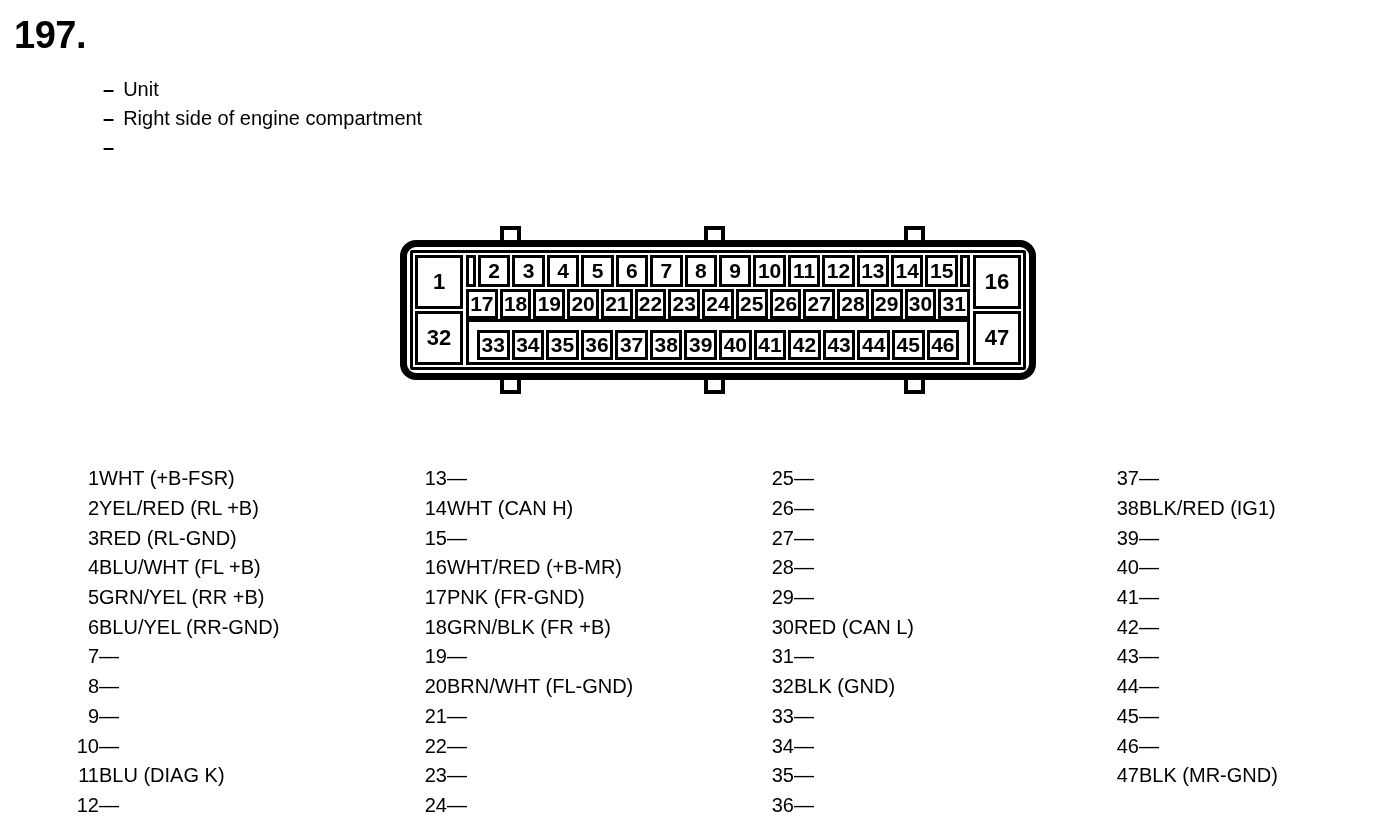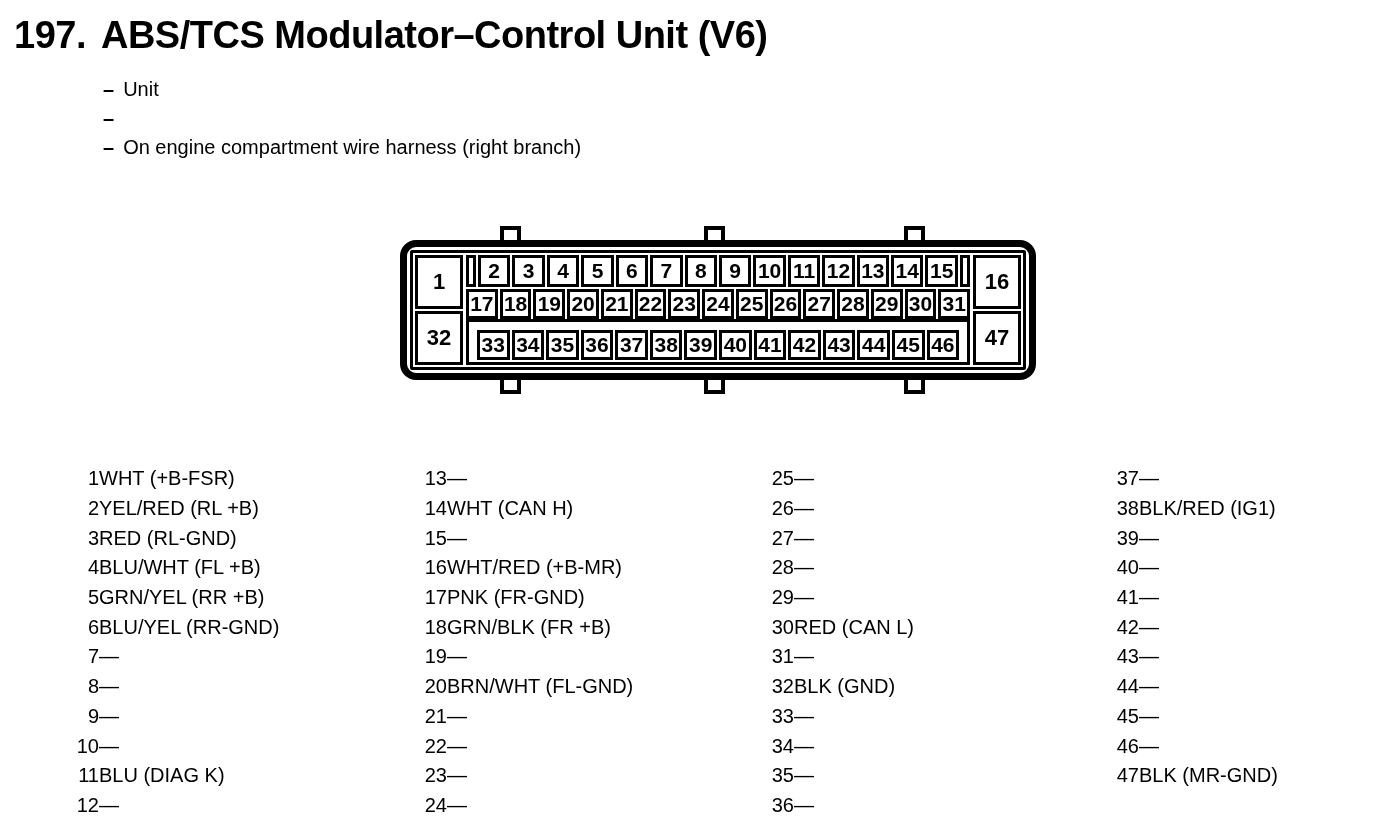--- a/index.html
+++ b/index.html
@@ -87,35 +87,34 @@
     font-size: 20px; white-space: nowrap;
   }
   .pin-num { flex: 0 0 27px; width: 27px; text-align: right; }
   .pin-label { }
 </style>
 </head>
 <body>
 
 <div class="title-row">
   <span class="title-num">197.</span>
-  <span>ABS/TCS Modulator–Control Unit (V6)</span>
 </div>
 
 <div class="notes">
 
 <div class="note-line">
     <span class="note-dash">–</span>
     <span class="note-text">Unit</span>
   </div>
     <div class="note-line">
     <span class="note-dash">–</span>
+    <span class="note-text">Right side of engine compartment</span>
   </div>
     <div class="note-line">
     <span class="note-dash">–</span>
-    <span class="note-text">On engine compartment wire harness (right branch)</span>
   </div>
   </div>
 
 <div class="connector">
   <div class="tab top t1"></div>
   <div class="tab top t2"></div>
   <div class="tab top t3"></div>
   <div class="tab bot t1"></div>
   <div class="tab bot t2"></div>
   <div class="tab bot t3"></div>

